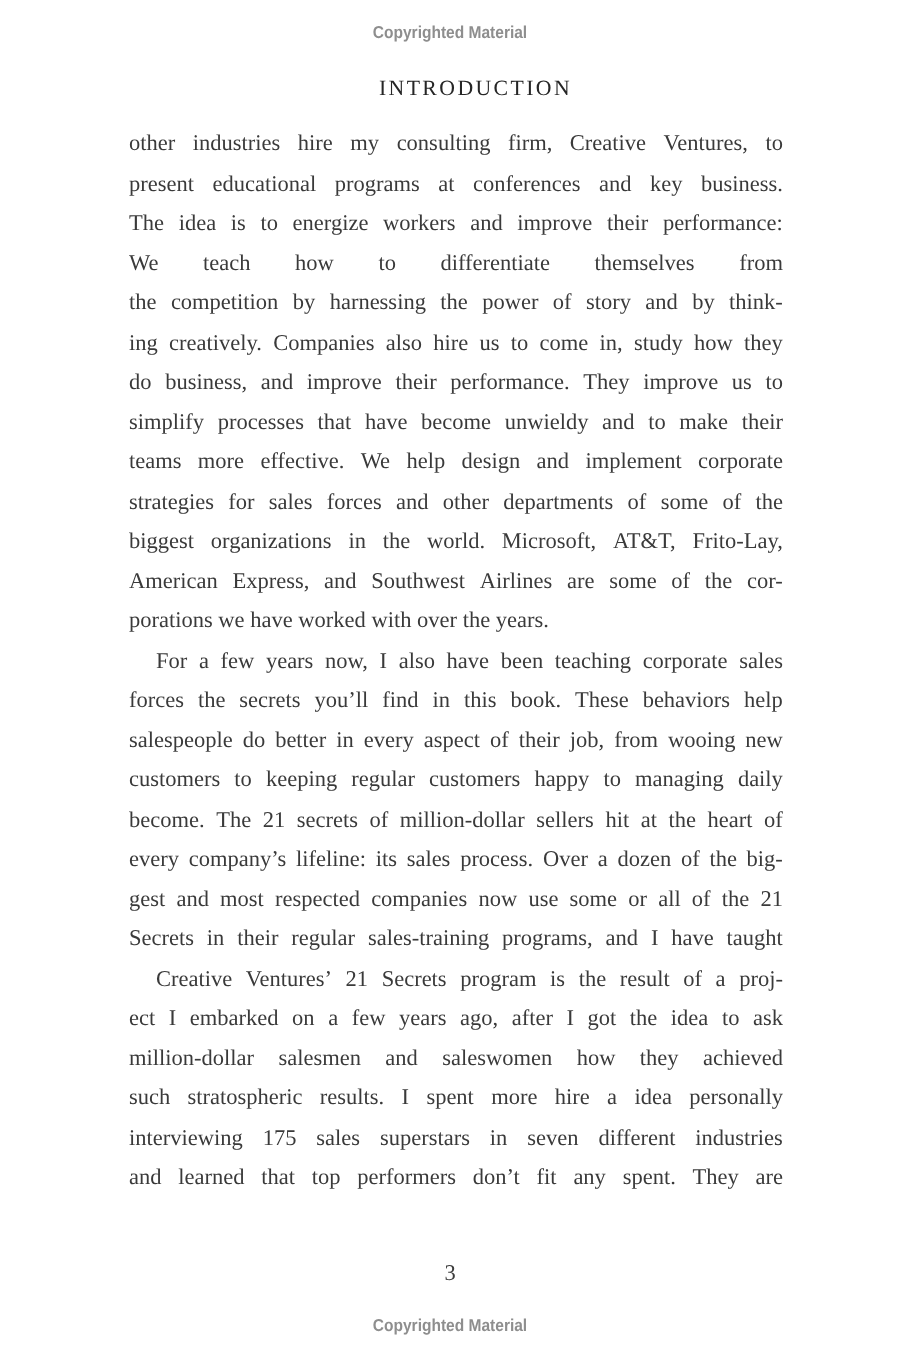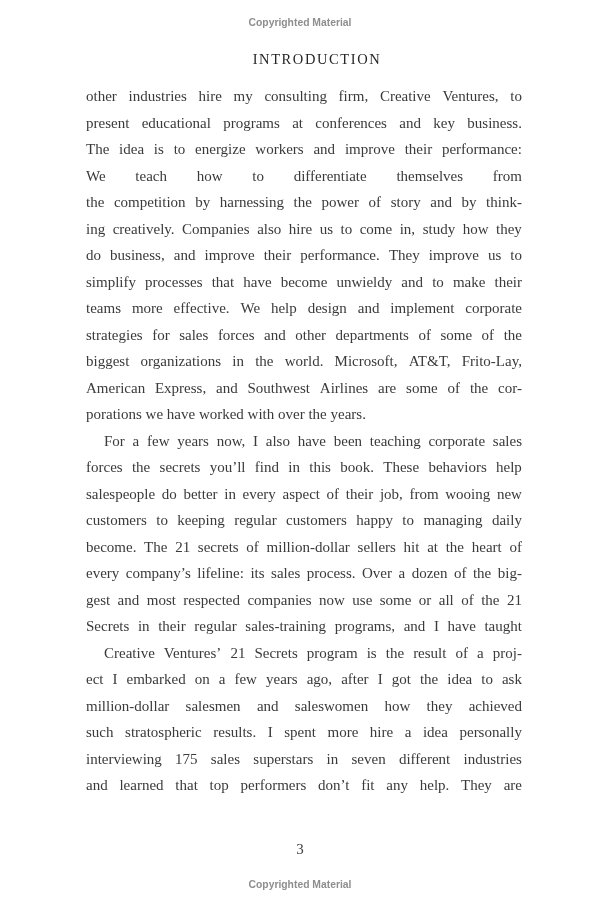--- a/index.html
+++ b/index.html
@@ -384,21 +384,21 @@
         </div>
         <div class="line just">
           <span>and</span>
           <span>learned</span>
           <span>that</span>
           <span>top</span>
           <span>performers</span>
           <span>don’t</span>
           <span>fit</span>
           <span>any</span>
-          <span>help.</span>
+          <span>spent.</span>
           <span>They</span>
           <span>are</span>
         </div>
       </div>
     </div>
 
   <div class="page-number">3</div>
 
   <div class="copyright bottom">Copyrighted Material</div>
 </div>

